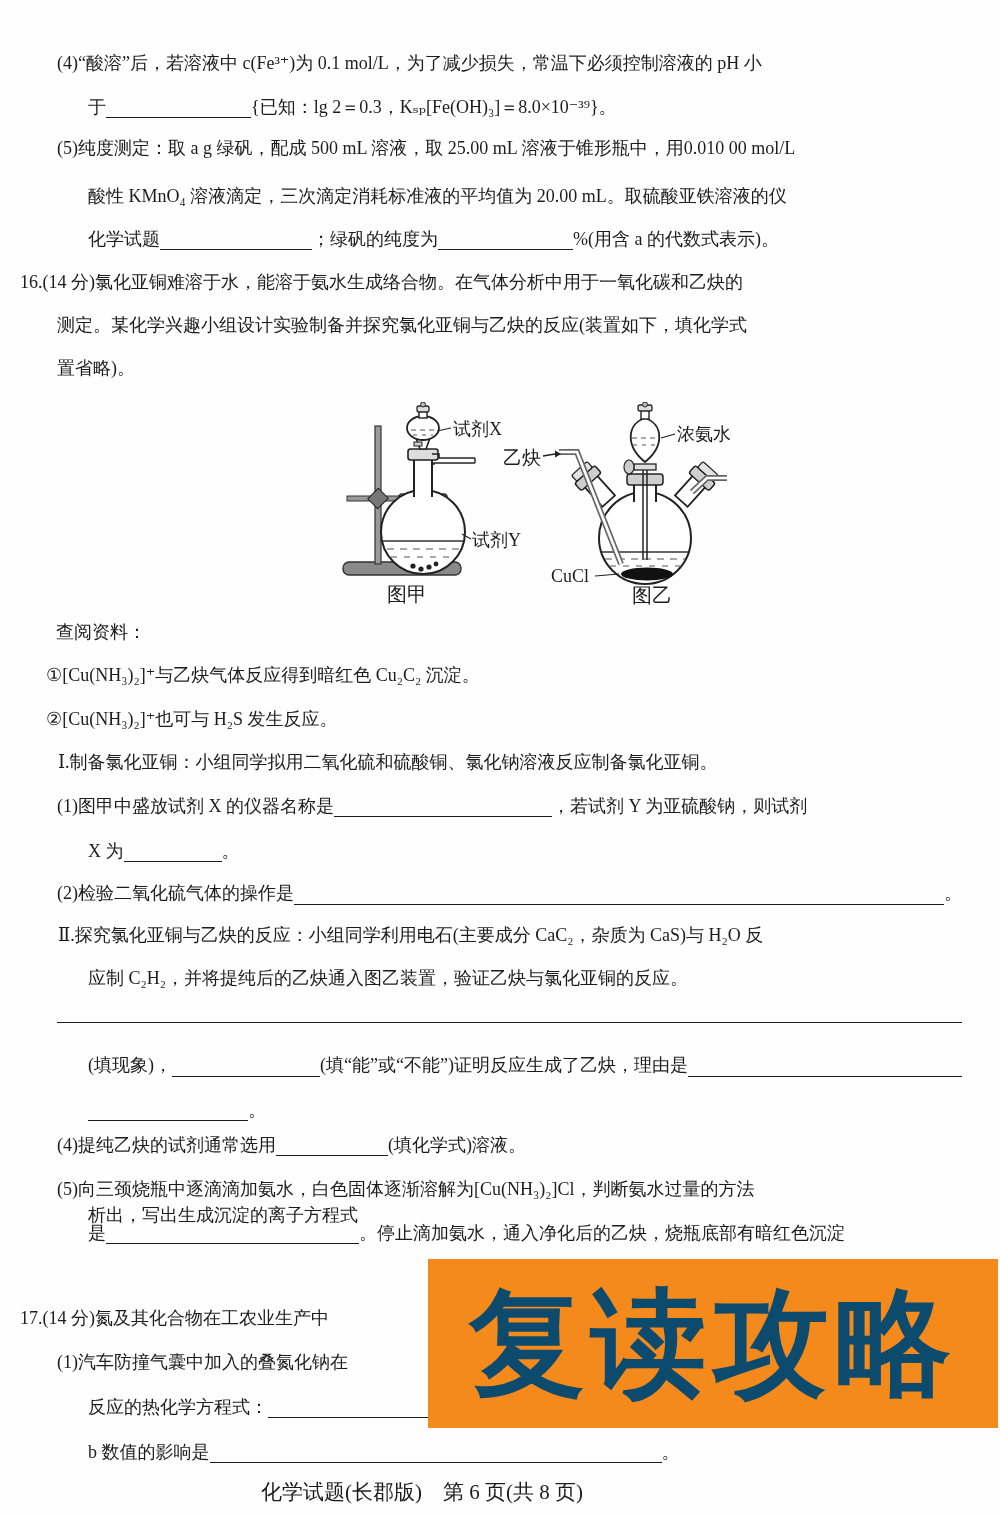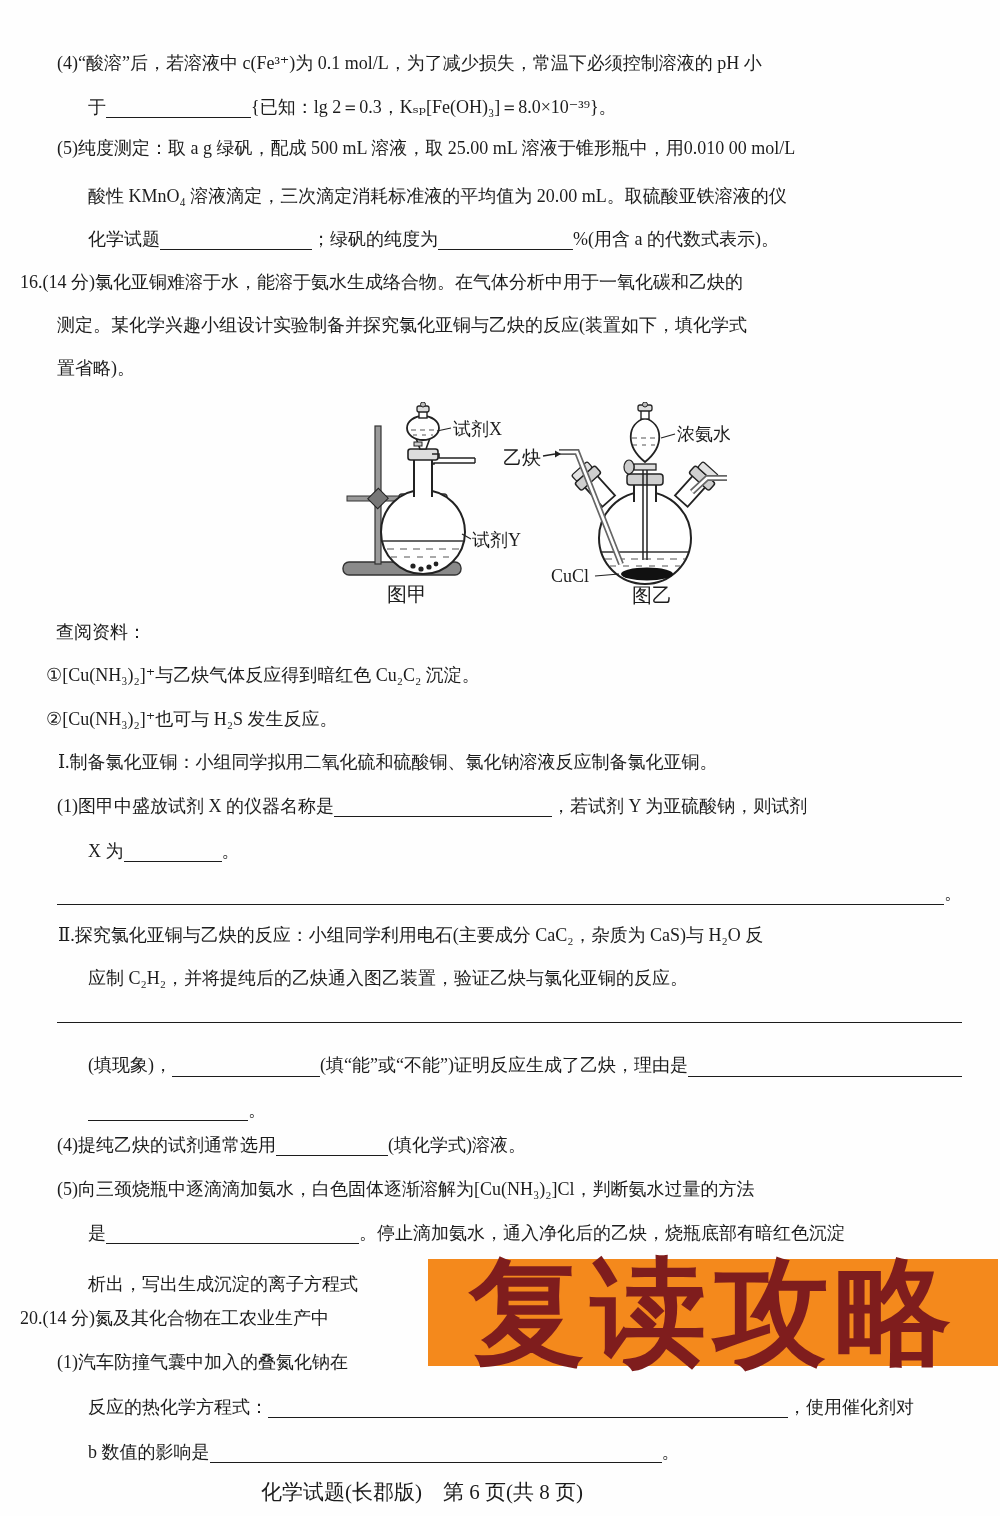--- a/index.html
+++ b/index.html
@@ -34,40 +34,41 @@
       <div class="line" style="top: 267px; left: 20px;"><span class="seg">16.(14 分)氯化亚铜难溶于水，能溶于氨水生成络合物。在气体分析中用于一氧化碳和乙炔的</span></div>
       <div class="line" style="top: 310px; left: 57px;"><span class="seg">测定。某化学兴趣小组设计实验制备并探究氯化亚铜与乙炔的反应(装置如下，填化学式</span></div>
       <div class="line" style="top: 353px; left: 57px;"><span class="seg">置省略)。</span></div>
       <div class="line" style="top: 617px; left: 56px;"><span class="seg">查阅资料：</span></div>
       <div class="line" style="top: 660px; left: 46px;"><span class="seg">①[Cu(NH₃)₂]⁺与乙炔气体反应得到暗红色 Cu₂C₂ 沉淀。</span></div>
       <div class="line" style="top: 704px; left: 46px;"><span class="seg">②[Cu(NH₃)₂]⁺也可与 H₂S 发生反应。</span></div>
       <div class="line" style="top: 747px; left: 58px;"><span class="seg">Ⅰ.制备氯化亚铜：小组同学拟用二氧化硫和硫酸铜、氯化钠溶液反应制备氯化亚铜。</span></div>
       <div class="line" style="top: 791px; left: 57px;"><span class="seg">(1)图甲中盛放试剂 X 的仪器名称是</span><span class="blank" style="width: 218px;"></span><span class="seg">，若试剂 Y 为亚硫酸钠，则试剂</span></div>
       <div class="line" style="top: 836px; left: 88px;"><span class="seg">X 为</span><span class="blank" style="width: 98px;"></span><span class="seg">。</span></div>
       <div class="line flex" style="top: 878px; left: 57px; width: 905px;">
+        <span class="seg">(2)检验二氧化硫气体的操作是</span>
         <span class="blank grow"></span>
         <span class="seg">。</span>
       </div>
       <div class="line" style="top: 920px; left: 58px;"><span class="seg">Ⅱ.探究氯化亚铜与乙炔的反应：小组同学利用电石(主要成分 CaC₂，杂质为 CaS)与 H₂O 反</span></div>
       <div class="line" style="top: 963px; left: 88px;"><span class="seg">应制 C₂H₂，并将提纯后的乙炔通入图乙装置，验证乙炔与氯化亚铜的反应。</span></div>
       <div class="line flex" style="top: 1006px; left: 57px; width: 905px;">
         <span class="blank grow"></span>
       </div>
       <div class="line flex" style="top: 1050px; left: 88px; width: 874px;">
         <span class="seg">(填现象)，</span>
         <span class="blank" style="width: 148px;"></span>
         <span class="seg">(填“能”或“不能”)证明反应生成了乙炔，理由是</span>
         <span class="blank grow"></span>
       </div>
       <div class="line" style="top: 1095px; left: 88px;"><span class="blank" style="width: 160px;"></span><span class="seg">。</span></div>
       <div class="line" style="top: 1130px; left: 57px;"><span class="seg">(4)提纯乙炔的试剂通常选用</span><span class="blank" style="width: 112px;"></span><span class="seg">(填化学式)溶液。</span></div>
       <div class="line" style="top: 1174px; left: 57px;"><span class="seg">(5)向三颈烧瓶中逐滴滴加氨水，白色固体逐渐溶解为[Cu(NH₃)₂]Cl，判断氨水过量的方法</span></div>
       <div class="line" style="top: 1218px; left: 88px;"><span class="seg">是</span><span class="blank" style="width: 253px;"></span><span class="seg">。停止滴加氨水，通入净化后的乙炔，烧瓶底部有暗红色沉淀</span></div>
-      <div class="line" style="top: 1269px; left: 88px;"><span class="seg">析出，写出生成沉淀的离子方程式</span></div>
-      <div class="line" style="top: 1303px; left: 20px;"><span class="seg">20.(14 分)氮及其化合物在工农业生产中</span></div>
+      <div class="line" style="top: 1200px; left: 88px;"><span class="seg">析出，写出生成沉淀的离子方程式</span></div>
+      <div class="line" style="top: 1303px; left: 20px;"><span class="seg">17.(14 分)氮及其化合物在工农业生产中</span></div>
       <div class="line" style="top: 1347px; left: 57px;"><span class="seg">(1)汽车防撞气囊中加入的叠氮化钠在</span></div>
       <div class="line" style="top: 1392px; left: 88px;"><span class="seg">反应的热化学方程式：</span><span class="blank" style="width: 520px;"></span><span class="seg">，使用催化剂对</span></div>
       <div class="line" style="top: 1437px; left: 88px;"><span class="seg">b 数值的影响是</span><span class="blank" style="width: 452px;"></span><span class="seg">。</span></div>
     </div>
 
   <div class="figure-block" style="left:335px;top:402px;">
     <svg width="200" height="205" viewBox="0 0 200 205">
 
       <rect x="8" y="160" width="118" height="13" rx="6" fill="#8a8a8a" stroke="#333" stroke-width="1.4"></rect>
 
@@ -171,17 +172,17 @@
       <line x1="48" y1="54" x2="60" y2="52" stroke="#222" stroke-width="1.6"></line>
       <polygon points="60,48.5 60,55.5 66,52" fill="#222"></polygon>
       <line x1="166" y1="36" x2="180" y2="32" stroke="#222" stroke-width="1.2"></line>
       <text x="182" y="38" font-size="18">浓氨水</text>
       <text x="56" y="180" font-size="18">CuCl</text>
       <line x1="100" y1="174" x2="124" y2="172" stroke="#222" stroke-width="1.2"></line>
       <text x="137" y="200" font-size="20">图乙</text>
     </svg>
   </div>
 
-  <div class="watermark" id="watermark" style="left: 428px; top: 1259px; width: 570px; height: 107px; font-size: 116px; background: rgb(244, 137, 28); color: #7f1d1d;">复读攻略</div>
+  <div class="watermark" id="watermark" style="left: 428px; top: 1259px; width: 570px; height: 169px; font-size: 116px; background: rgb(244, 137, 28); color: #0c4a6e;">复读攻略</div>
 
   <div class="footer" style="top:1478px;">化学试题(长郡版)　第 6 页(共 8 页)</div>
 
 </div>
 
 </body></html>

